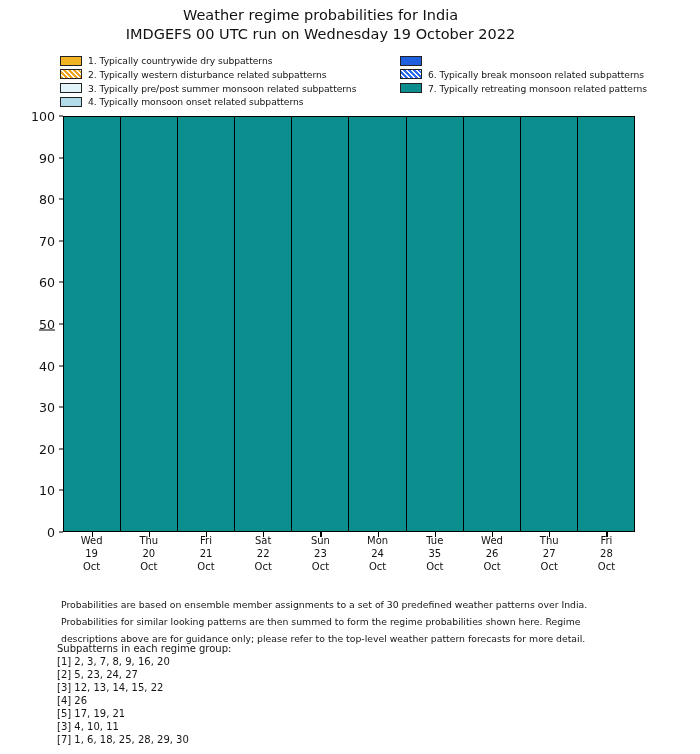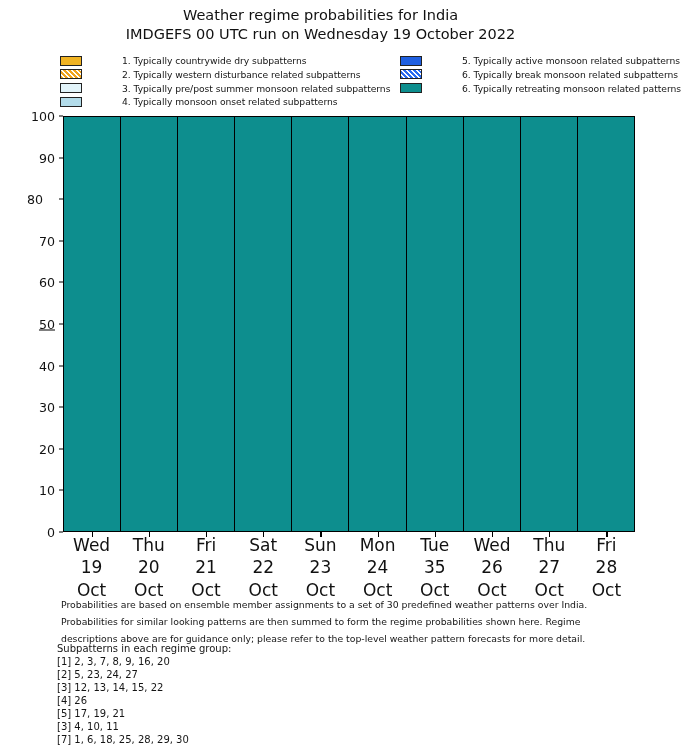--- a/index.html
+++ b/index.html
@@ -48,21 +48,20 @@
   }
   .legend-col.left  { left: 0px; }
   .legend-col.right { left: 340px; }
 
   .legend-item {
     display: flex;
     align-items: center;
     height: 13.2px;
     margin-bottom: 0.6px;
     white-space: nowrap;
-    gap: 34px;
   }
   .swatch {
     width: 22px;
     height: 10px;
     border: 1px solid #222222;
     box-sizing: border-box;
     margin-right: 6px;
     flex: 0 0 auto;
     position: relative;
     overflow: hidden;
@@ -139,21 +138,21 @@
     position: absolute;
     left: 63px;
     top: 534px;
     width: 572px;
     display: flex;
   }
   .xcell {
     flex: 1 1 0;
     text-align: center;
     line-height: 1.32;
-    font-size: 17px;
+    font-size: 10px;
     color: #111;
   }
   .xtick-row {
     position: absolute;
     left: 63px;
     top: 532px;
     width: 572px;
     display: flex;
     height: 5px;
   }
@@ -220,31 +219,30 @@
         <span class="legend-label">3. Typically pre/post summer monsoon related subpatterns</span>
       </div>
       <div class="legend-item">
         <span class="swatch" style="background: rgb(179, 220, 234);"></span>
         <span class="legend-label">4. Typically monsoon onset related subpatterns</span>
       </div>
     </div>
   <div class="legend-col right" id="legend-col-right">
       <div class="legend-item">
         <span class="swatch" style="background: rgb(31, 95, 224);"></span>
-        <span class="legend-label">5. Typically active monsoon related subpatterns</span>
       </div>
       <div class="legend-item">
         <span class="swatch" style="background: rgb(42, 107, 240);">
           <span class="hatch" style="background-image: repeating-linear-gradient(45deg, rgba(255,255,255,0) 0px, rgba(255,255,255,0) 2px, #ffffff 2px, #ffffff 3.4px);"></span>
         </span>
         <span class="legend-label">6. Typically break monsoon related subpatterns</span>
       </div>
       <div class="legend-item">
         <span class="swatch" style="background: rgb(13, 142, 142);"></span>
-        <span class="legend-label">6. Typically retreating monsoon related patterns</span>
+        <span class="legend-label">7. Typically retreating monsoon related patterns</span>
       </div>
     </div>
 </div>
 
 <div id="plot-wrap">
   <div id="y-axis-label">Cumulative probability (%)</div>
   <div id="y-ticks">
       <div class="ytick" style="top: 100%;">
         <span class="txt">0</span>
         <span class="mark"></span>
@@ -270,21 +268,21 @@
         <span class="mark"></span>
       </div>
       <div class="ytick" style="top: 40%;">
         <span class="txt">60</span>
         <span class="mark"></span>
       </div>
       <div class="ytick" style="top: 30%;">
         <span class="txt">70</span>
         <span class="mark"></span>
       </div>
-      <div class="ytick" style="top: 20%; gap: 12px;">
+      <div class="ytick" style="top: 20%;">
         <span class="txt">80</span>
         <span class="mark"></span>
       </div>
       <div class="ytick" style="top: 10%;">
         <span class="txt">90</span>
         <span class="mark"></span>
       </div>
       <div class="ytick" style="top: 0%;">
         <span class="txt">100</span>
         <span class="mark"></span>

